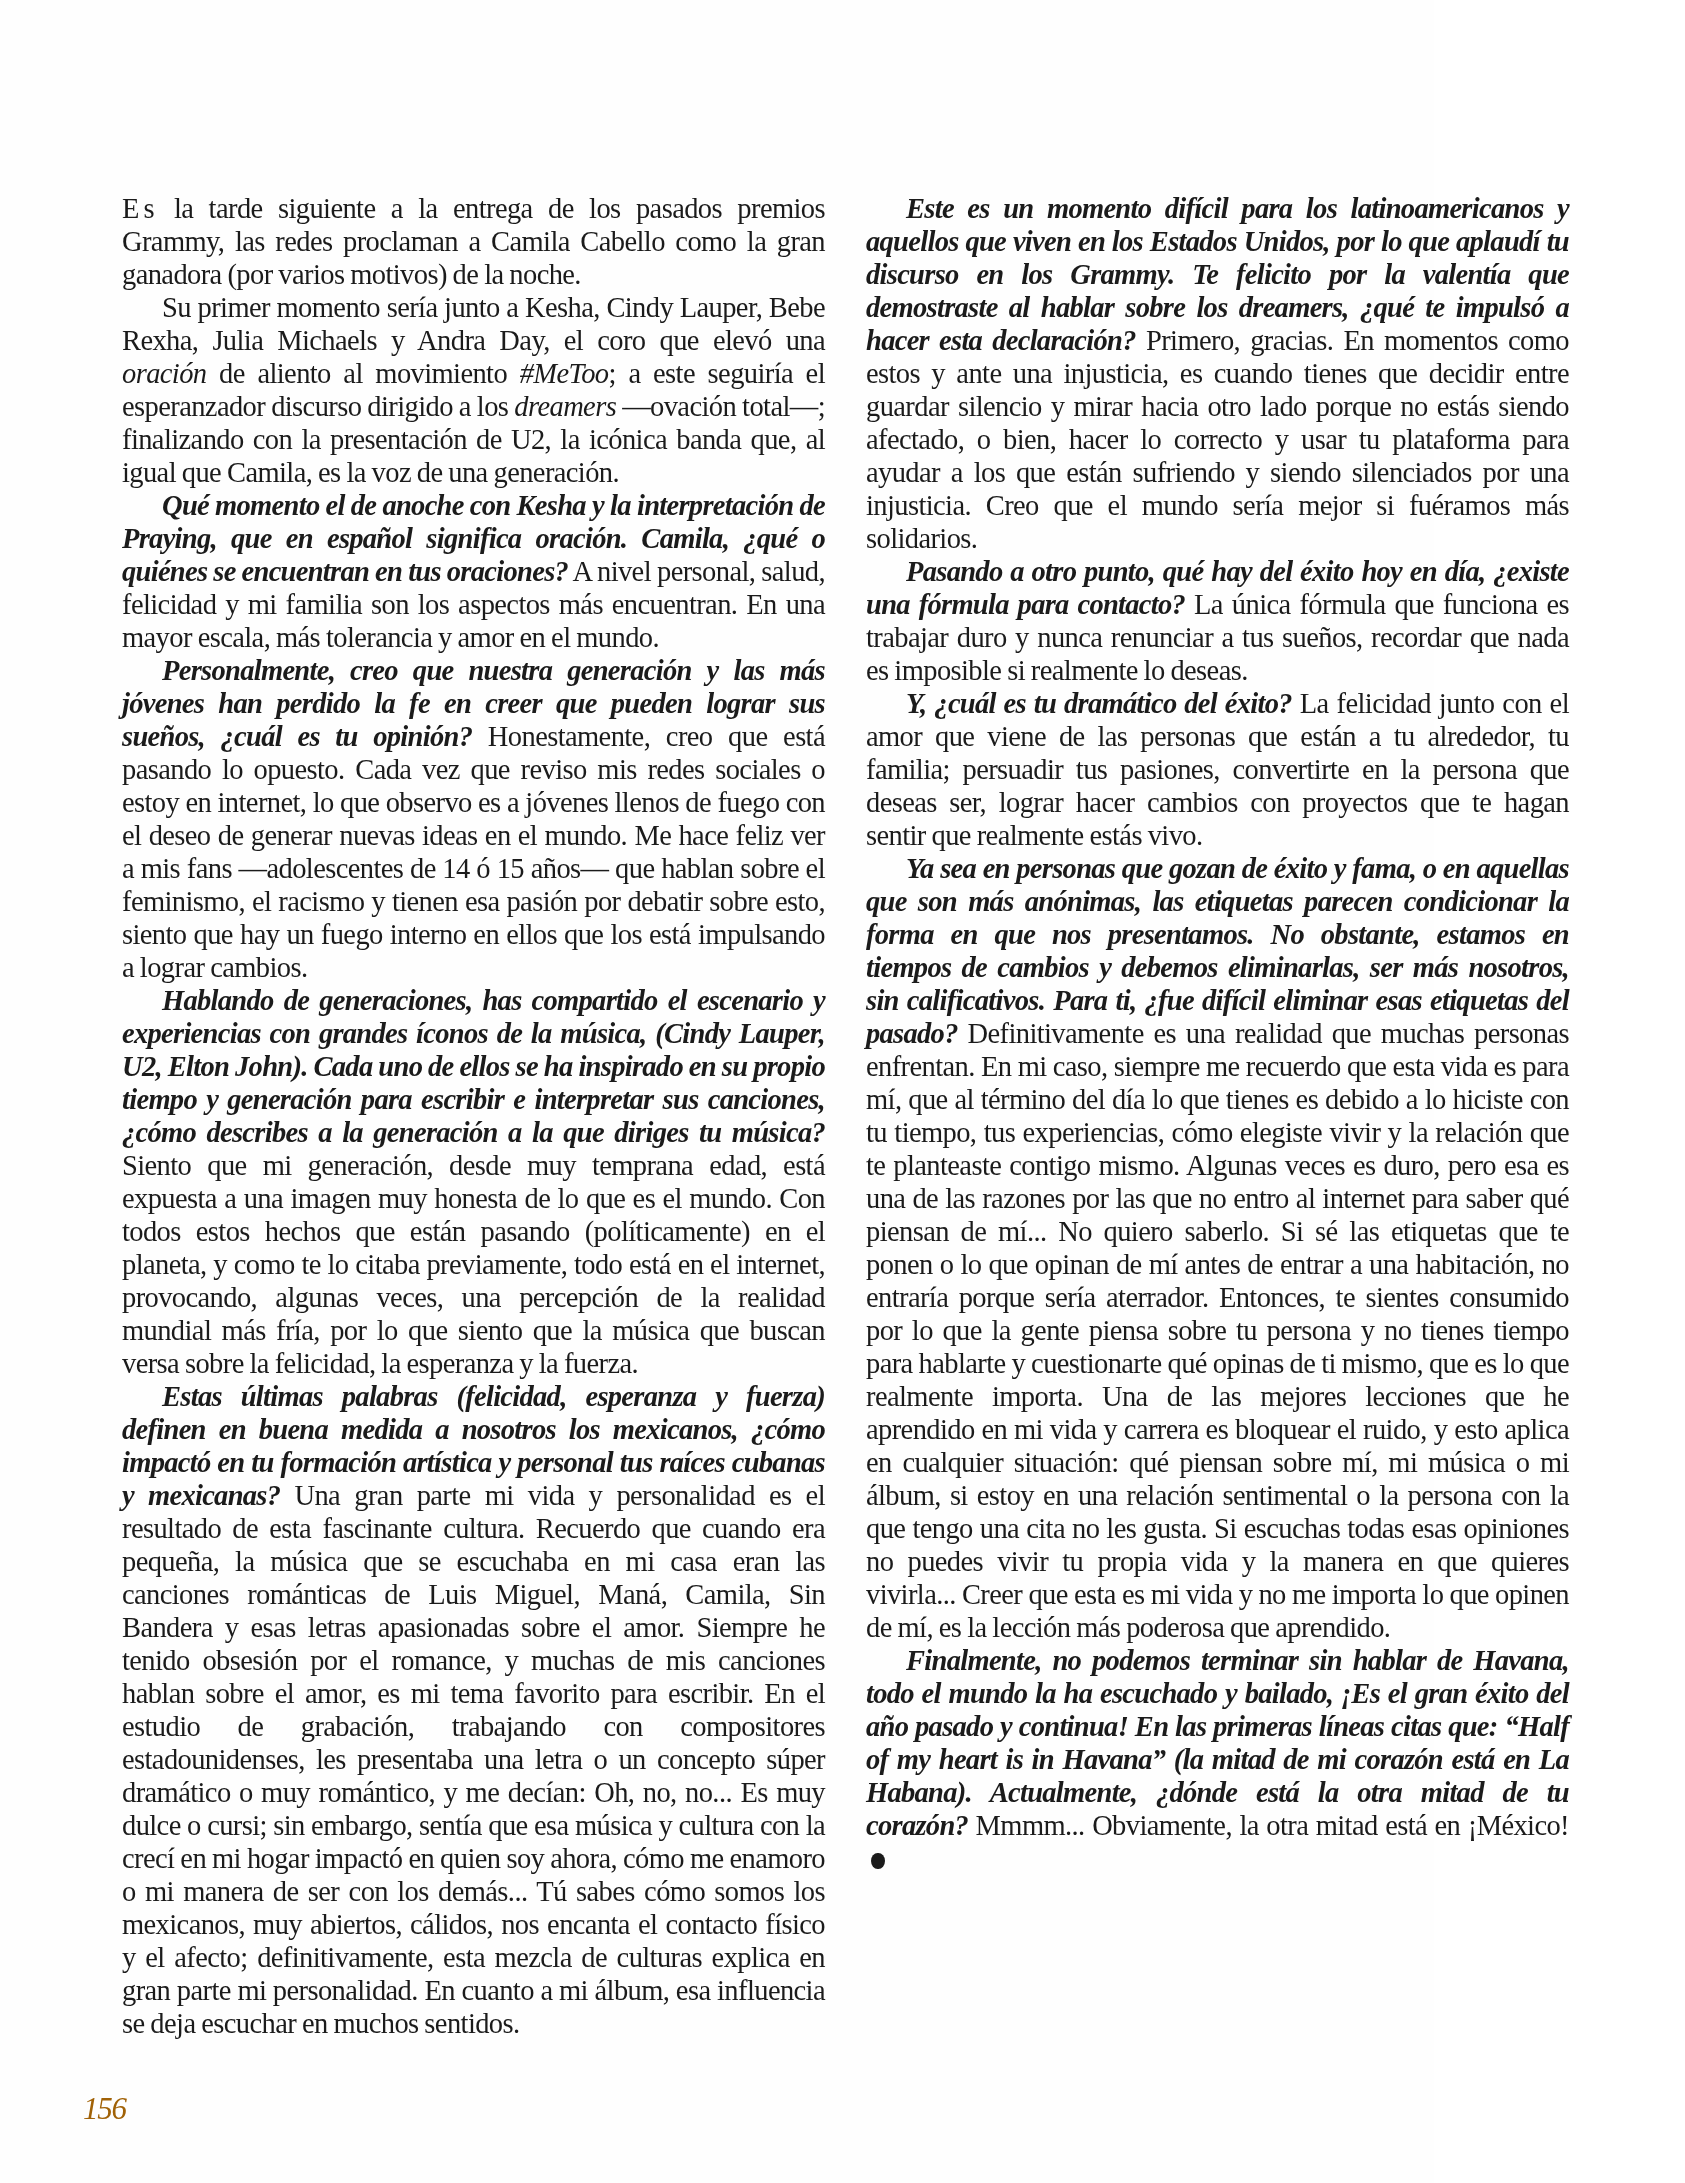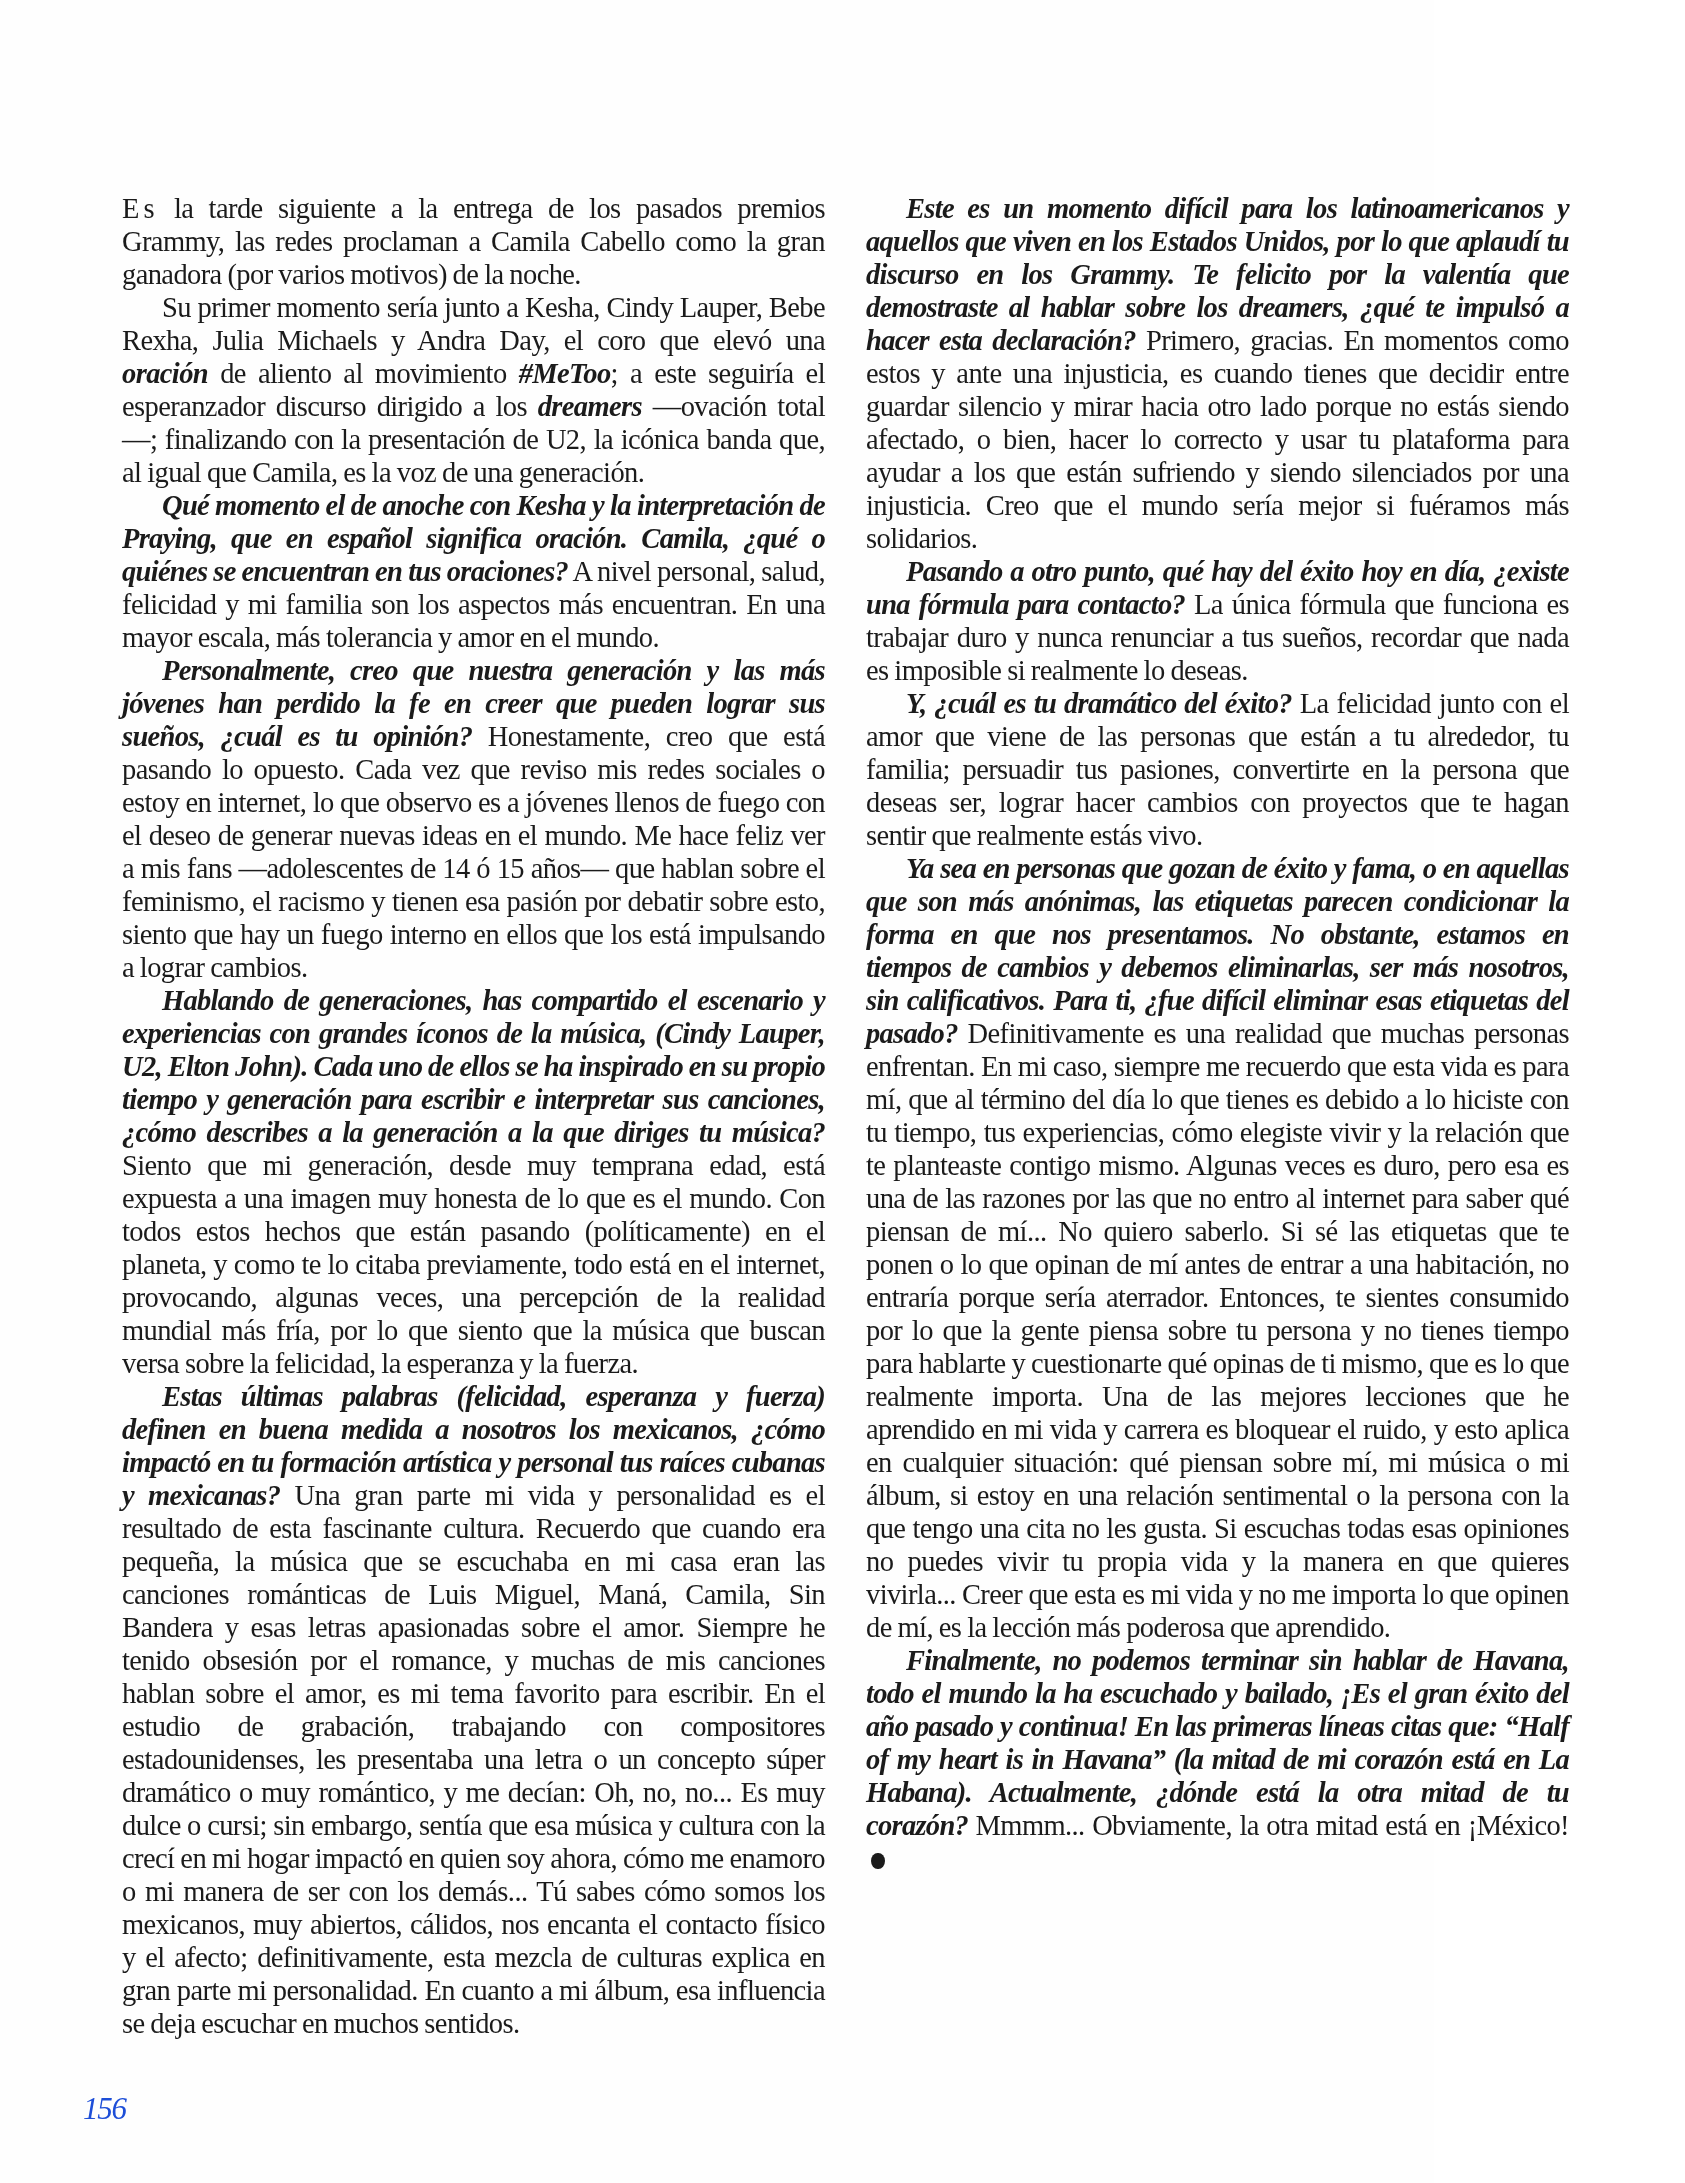--- a/index.html
+++ b/index.html
@@ -50,38 +50,37 @@
   .article p.lead .dropcap-spacing {
     letter-spacing: 4px;
   }
   .q {
     font-style: italic;
     font-weight: bold;
     letter-spacing: -0.7px;
   }
   .em {
     font-style: italic;
-    font-weight: bold;
   }
   .end-mark {
     display: inline-block;
     width: 13.4px;
     height: 16px;
     border-radius: 50%;
     background: #1b1b1b;
     margin-left: 5.4px;
     vertical-align: -0.7px;
   }
   .page-number {
     position: absolute;
     left: 83px;
     top: 2091px;
     font-size: 31px;
     font-style: italic;
-    color: #1d4ed8;
+    color: #a16207;
     letter-spacing: -1.3px;
   }
 </style>
 </head>
 <body>
 
 <div class="page">
   <article class="article" id="article">
 
     <p class="lead">

